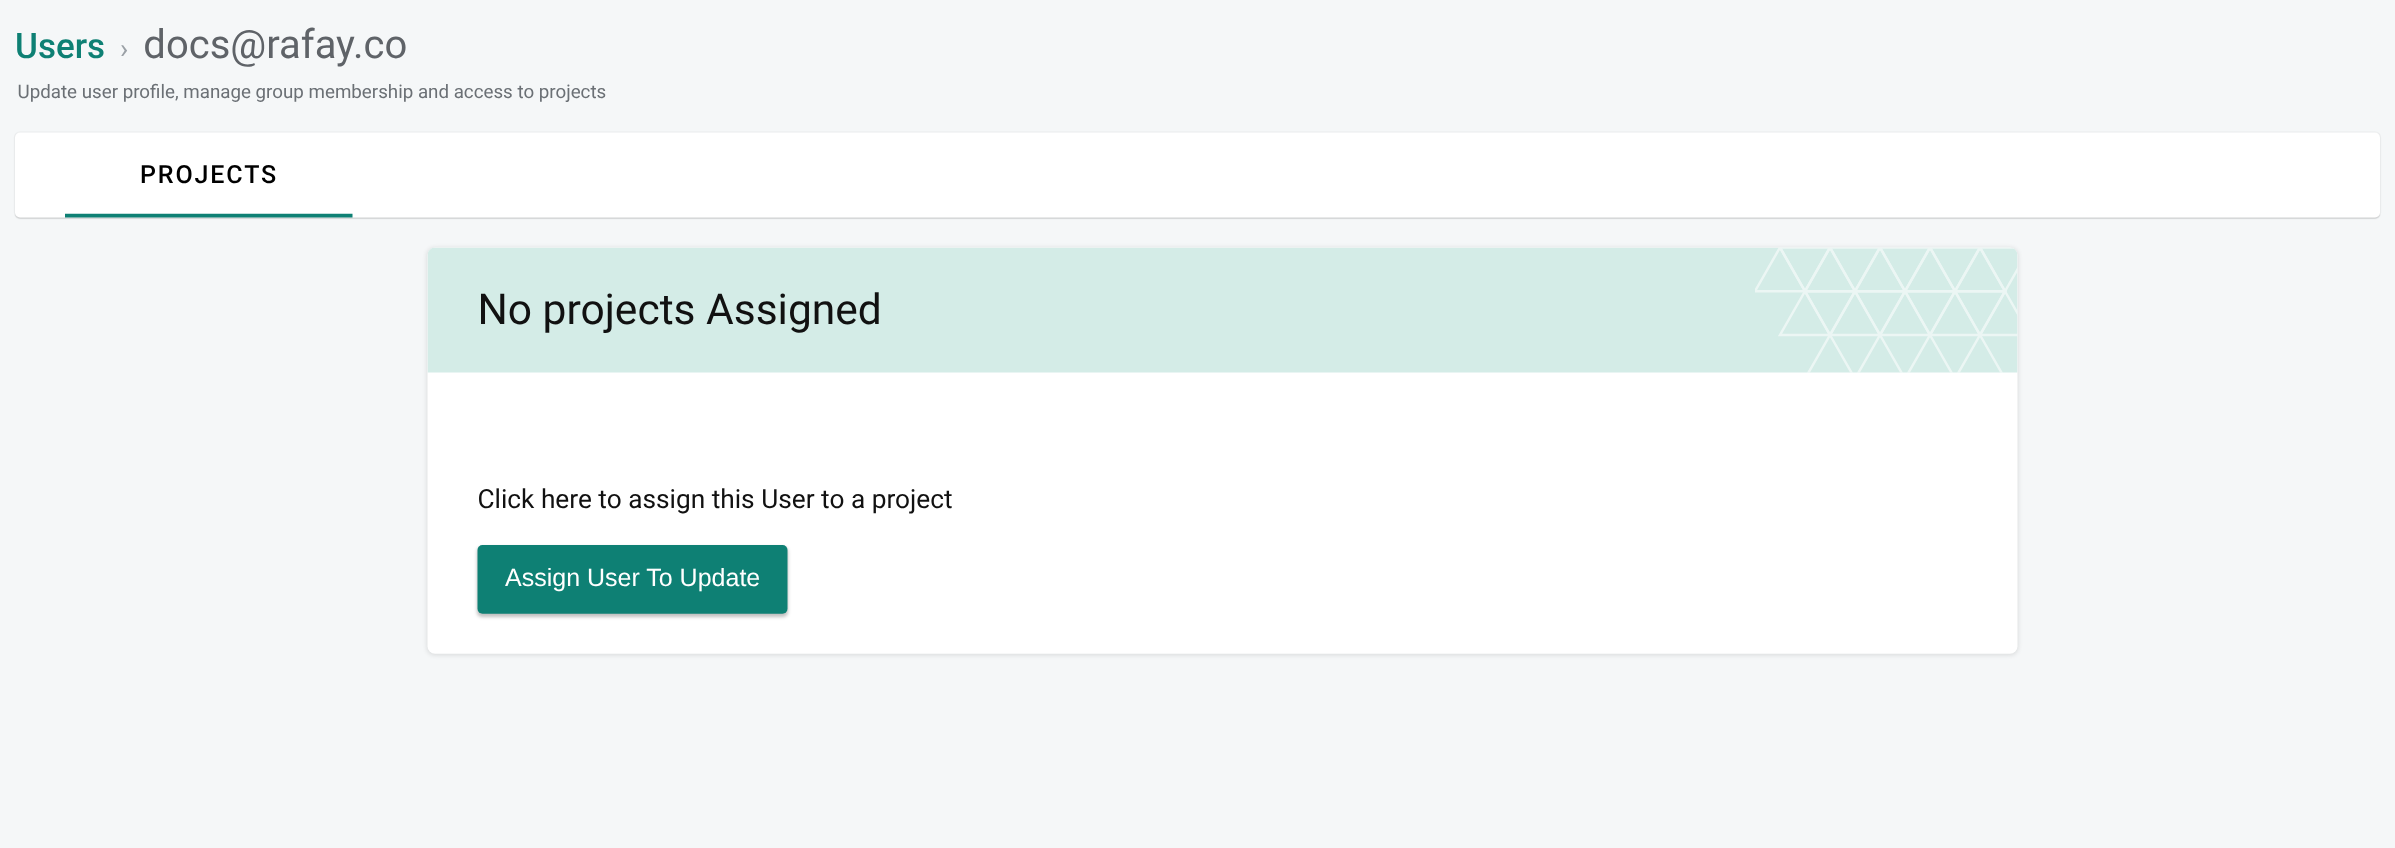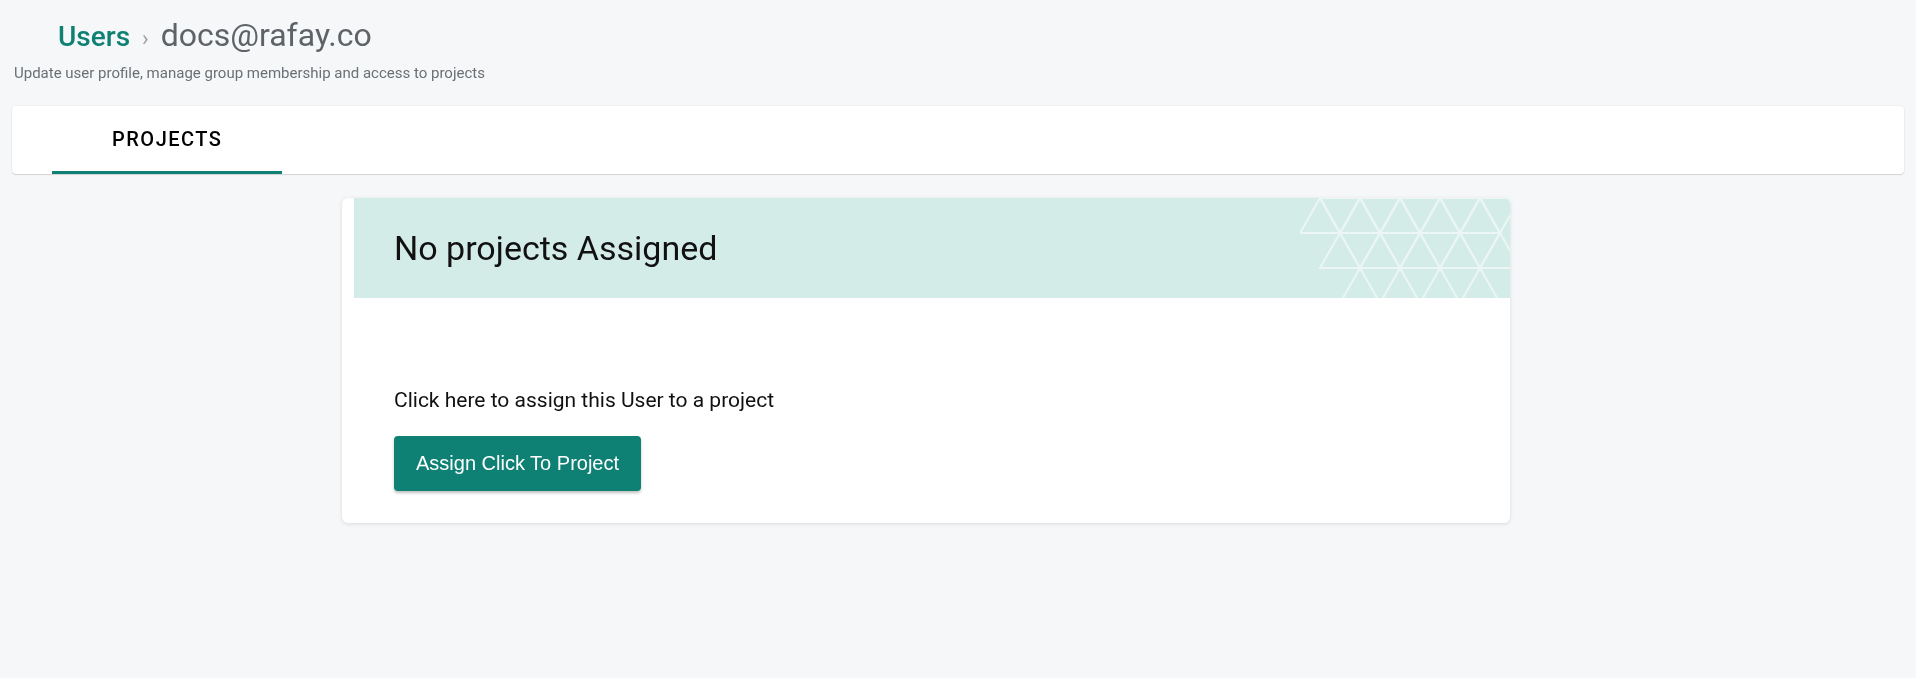--- a/index.html
+++ b/index.html
@@ -18,21 +18,20 @@
     display: flex;
     align-items: baseline;
     gap: 12px;
     padding: 4px 0 6px 0;
   }
   .breadcrumb-root {
     color: #0e8074;
     font-size: 28px;
     font-weight: 500;
     cursor: pointer;
-    margin-left: 46px;
   }
   .breadcrumb-sep {
     color: #9aa0a6;
     font-size: 22px;
   }
   .breadcrumb-current {
     color: #5f6368;
     font-size: 32px;
     font-weight: 400;
   }
@@ -67,26 +66,25 @@
     color: #000000;
     border-bottom-color: #0e8074;
   }
   .content-area {
     padding: 24px 0 0 0;
     display: flex;
     justify-content: flex-start;
   }
   .projects-card {
     margin-left: 330px;
-    width: 1168px;
+    width: 1272px;
     background: #ffffff;
     border-radius: 6px;
     box-shadow: 0 1px 4px rgba(0,0,0,0.12);
     overflow: hidden;
-    padding-left: 12px;
   }
   .card-header {
     background: #d4ece7;
     padding: 30px 40px 30px 40px;
     position: relative;
     overflow: hidden;
   }
   .card-header-title {
     font-size: 34px;
     font-weight: 400;
@@ -165,18 +163,18 @@
             <polygon points="200,45 180,10 220,10"></polygon>
             <polygon points="60,80 40,45 80,45"></polygon>
             <polygon points="100,80 80,45 120,45"></polygon>
             <polygon points="140,80 120,45 160,45"></polygon>
             <polygon points="180,80 160,45 200,45"></polygon>
           </g>
         </svg>
       </div>
       <div class="card-body">
         <div class="card-body-text">Click here to assign this User to a project</div>
-        <button class="assign-btn">Assign Click To Project</button>
+        <button class="assign-btn">Assign User To Update</button>
       </div>
     </div>
   </div>
 
 </div>
 
 </body></html>

